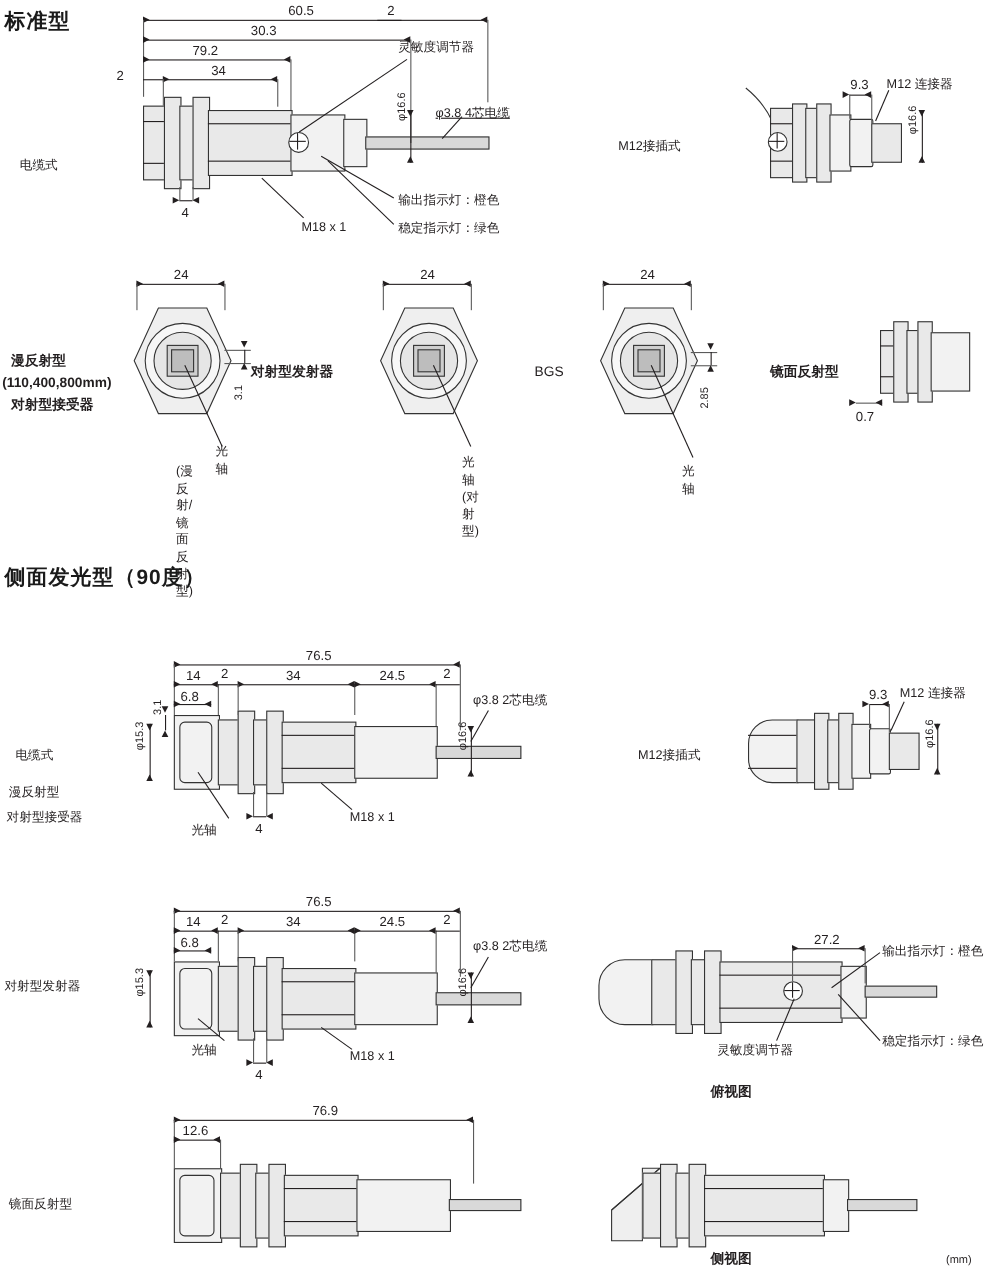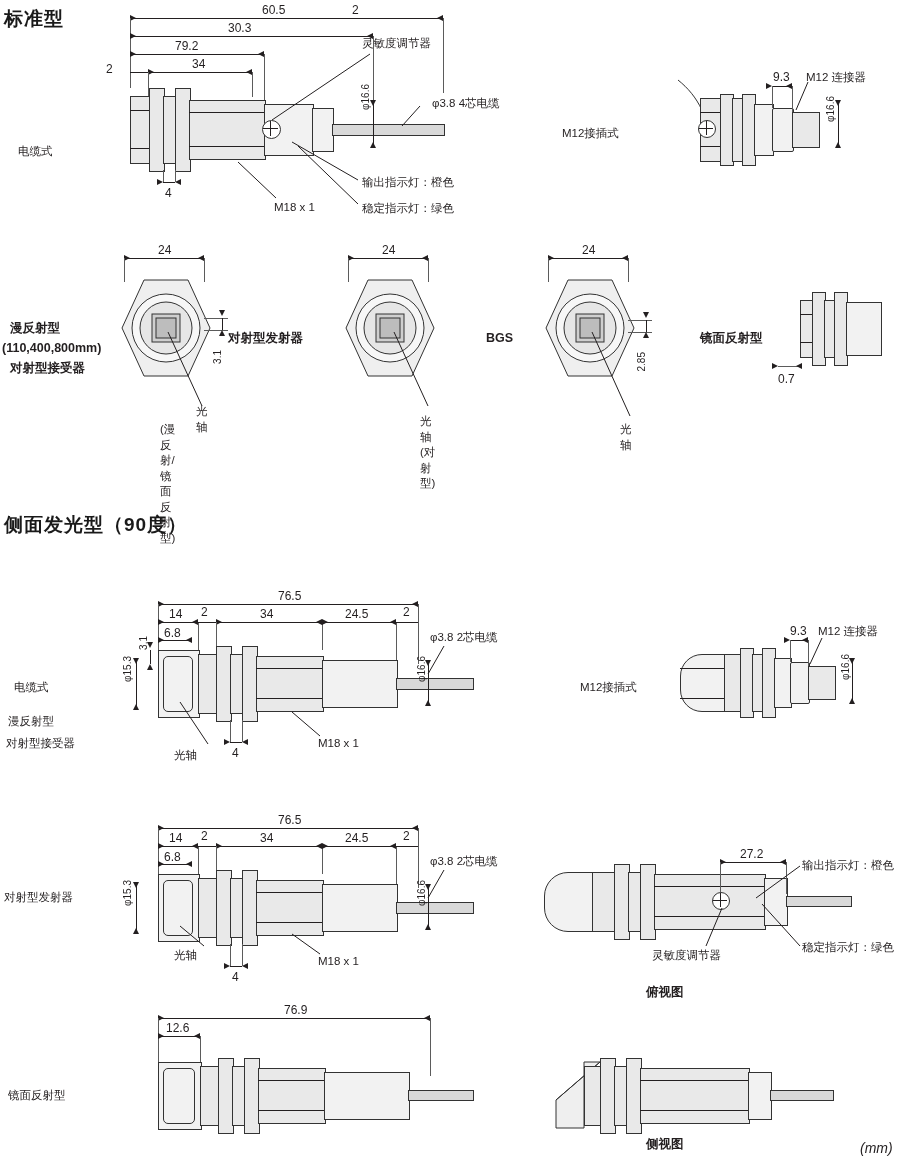--- a/index.html
+++ b/index.html
@@ -7,21 +7,21 @@
     width:900px;height:1160px;position:relative;background:#ffffff;
     font-family:"Liberation Sans","DejaVu Sans",sans-serif;
     color:#231f20;overflow:hidden;
   }
   .abs{position:absolute;}
   .sect-title{font-size:19px;font-weight:bold;letter-spacing:1px;color:#1a1a1a;}
   .lbl{font-size:11.5px;line-height:1.35;color:#231f20;}
   .lbl-b{font-size:12.5px;font-weight:bold;}
   .dim{font-size:12px;color:#231f20;font-family:"Liberation Sans",sans-serif;}
   .dim-v{font-size:10px;color:#231f20;writing-mode:vertical-rl;transform:rotate(180deg);}
-  .unit{font-size:14px;color:#231f20;font-style:italic;}
+  .unit{font-size:10px;color:#231f20;}
   
   .ln{position:absolute;background:#231f20;}
   .h1{height:1px;}
   .v1{width:1px;}
   .thin{background:#5b5b5b;}
   .body-fill{position:absolute;background:#e9e9e9;border:1px solid #333;}
   .body-fill2{position:absolute;background:#f2f2f2;border:1px solid #333;}
   .cable{position:absolute;background:#d9d9d9;border:1px solid #333;}
   .arrowL,.arrowR{position:absolute;width:0;height:0;border-top:3px solid transparent;border-bottom:3px solid transparent;}
   .arrowL{border-right:6px solid #231f20;}
@@ -110,21 +110,21 @@
   <div class="ln v1 thin" style="left:163px;top:170px;height:12px;"></div>
   <div class="ln v1 thin" style="left:175px;top:170px;height:12px;"></div>
   <div class="dim abs" style="left:165px;top:186px;">4</div>
 </div>
 
 <div class="abs lbl" style="left:362px;top:36px;">灵敏度调节器</div>
 <svg class="abs" style="left:262px;top:50px;" width="110" height="78">
     <polyline points="108,2 290,2" style="display:none"></polyline>
     <line x1="108" y1="4" x2="10" y2="70" stroke="#231f20" stroke-width="1"></line>
   </svg>
-<div class="abs lbl" style="left:432px;top:96px;">φ3.8 4芯电缆</div>
+<div class="abs lbl" style="left:396px;top:96px;text-decoration:underline;">φ3.8 4芯电缆</div>
 <svg class="abs" style="left:398px;top:104px;" width="28" height="24">
     <line x1="22" y1="2" x2="4" y2="22" stroke="#231f20" stroke-width="1"></line>
   </svg>
 <div class="abs lbl" style="left:362px;top:175px;">输出指示灯：橙色</div>
 <div class="abs lbl" style="left:362px;top:201px;">稳定指示灯：绿色</div>
 <svg class="abs" style="left:290px;top:140px;" width="72" height="68">
   <line x1="2" y1="2" x2="68" y2="40" stroke="#231f20" stroke-width="1"></line>
   <line x1="8" y1="6" x2="68" y2="64" stroke="#231f20" stroke-width="1"></line>
 </svg>
 <div class="abs lbl" style="left:274px;top:200px;">M18 x 1</div>
@@ -214,21 +214,21 @@
     <circle cx="46" cy="50" r="26" fill="#e6e6e6" stroke="#333" stroke-width="1"></circle>
     <rect x="32" y="36" width="28" height="28" fill="#cfcfcf" stroke="#333" stroke-width="1"></rect>
     <rect x="36" y="40" width="20" height="20" fill="#bdbdbd" stroke="#333" stroke-width="1"></rect>
   </svg>
   <svg class="abs" style="left:392px;top:330px;" width="40" height="78">
       <line x1="2" y1="2" x2="36" y2="76" stroke="#231f20" stroke-width="1"></line>
     </svg>
   <div class="abs lbl" style="left:420px;top:414px;">光轴(对射型)</div>
 </div>
 
-<div class="abs lbl lbl-b" style="left:486px;top:330px;font-weight:bold;">BGS</div>
+<div class="abs lbl lbl-b" style="left:486px;top:330px;font-weight:normal;">BGS</div>
 <div class="abs">
   <div class="ln h1" style="left:548px;top:258px;width:80px;"></div>
   <div class="arrowR" style="left:548px;top:255px;"></div>
   <div class="arrowL" style="left:622px;top:255px;"></div>
   <div class="dim abs" style="left:582px;top:243px;">24</div>
   <div class="ln v1 thin" style="left:548px;top:258px;height:24px;"></div>
   <div class="ln v1 thin" style="left:628px;top:258px;height:24px;"></div>
   <svg class="abs" style="left:544px;top:278px;" width="92" height="104">
     <polygon points="24,2 68,2 90,50 68,98 24,98 2,50" fill="#efefef" stroke="#333" stroke-width="1"></polygon>
     <circle cx="46" cy="50" r="34" fill="#f7f7f7" stroke="#333" stroke-width="1"></circle>

